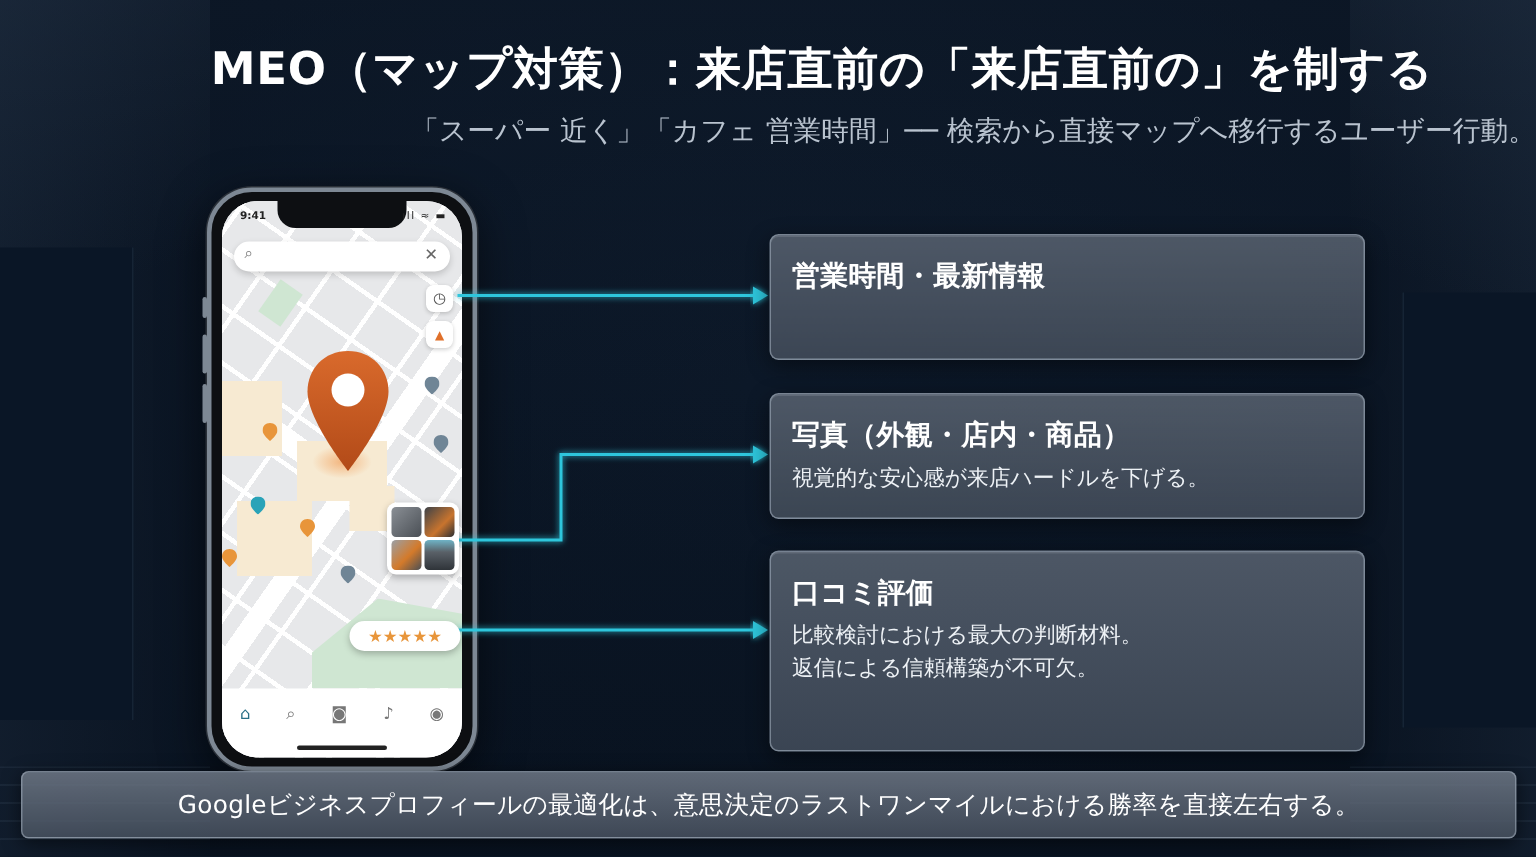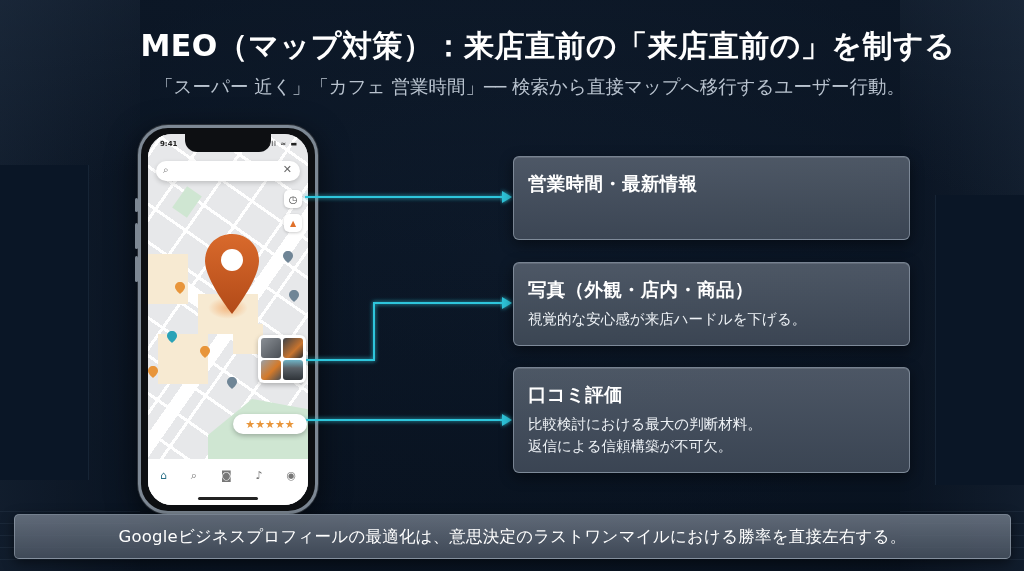--- a/index.html
+++ b/index.html
@@ -48,21 +48,21 @@
 
   .title {
     position: absolute; left: 0; right: 0; top: 26px;
     text-align: center;
     font-size: 30px; font-weight: bold; letter-spacing: 0.5px;
     color: #ffffff;
     padding-left: 72px;
   }
   .subtitle {
     position: absolute; left: 0; right: 0; top: 74px;
-    text-align: center;
+    text-align: right;
     font-size: 18.5px; color: #b9c3cf;
     padding-left: 36px;
   }
 
   
   .phone {
     position: absolute; left: 138px; top: 125px; width: 180px; height: 389px;
     border-radius: 30px;
     background: #0d0f12;
     border: 3px solid #7d8894;
@@ -285,21 +285,21 @@
 
 <div class="card" style="top:156px;height:84px;">
   <h3>営業時間・最新情報</h3>
 </div>
 
 <div class="card" style="top:262px;height:84px;">
   <h3>写真（外観・店内・商品）</h3>
   <p>視覚的な安心感が来店ハードルを下げる。</p>
 </div>
 
-<div class="card" style="top:367px;height:106px;">
+<div class="card" style="top:367px;height:134px;">
   <h3>口コミ評価</h3>
   <p>比較検討における最大の判断材料。</p>
   <p>返信による信頼構築が不可欠。</p>
 </div>
 
 <div class="footer-bar">
   <span>Googleビジネスプロフィールの最適化は、意思決定のラストワンマイルにおける勝率を直接左右する。</span>
 </div>
 
 </body></html>

